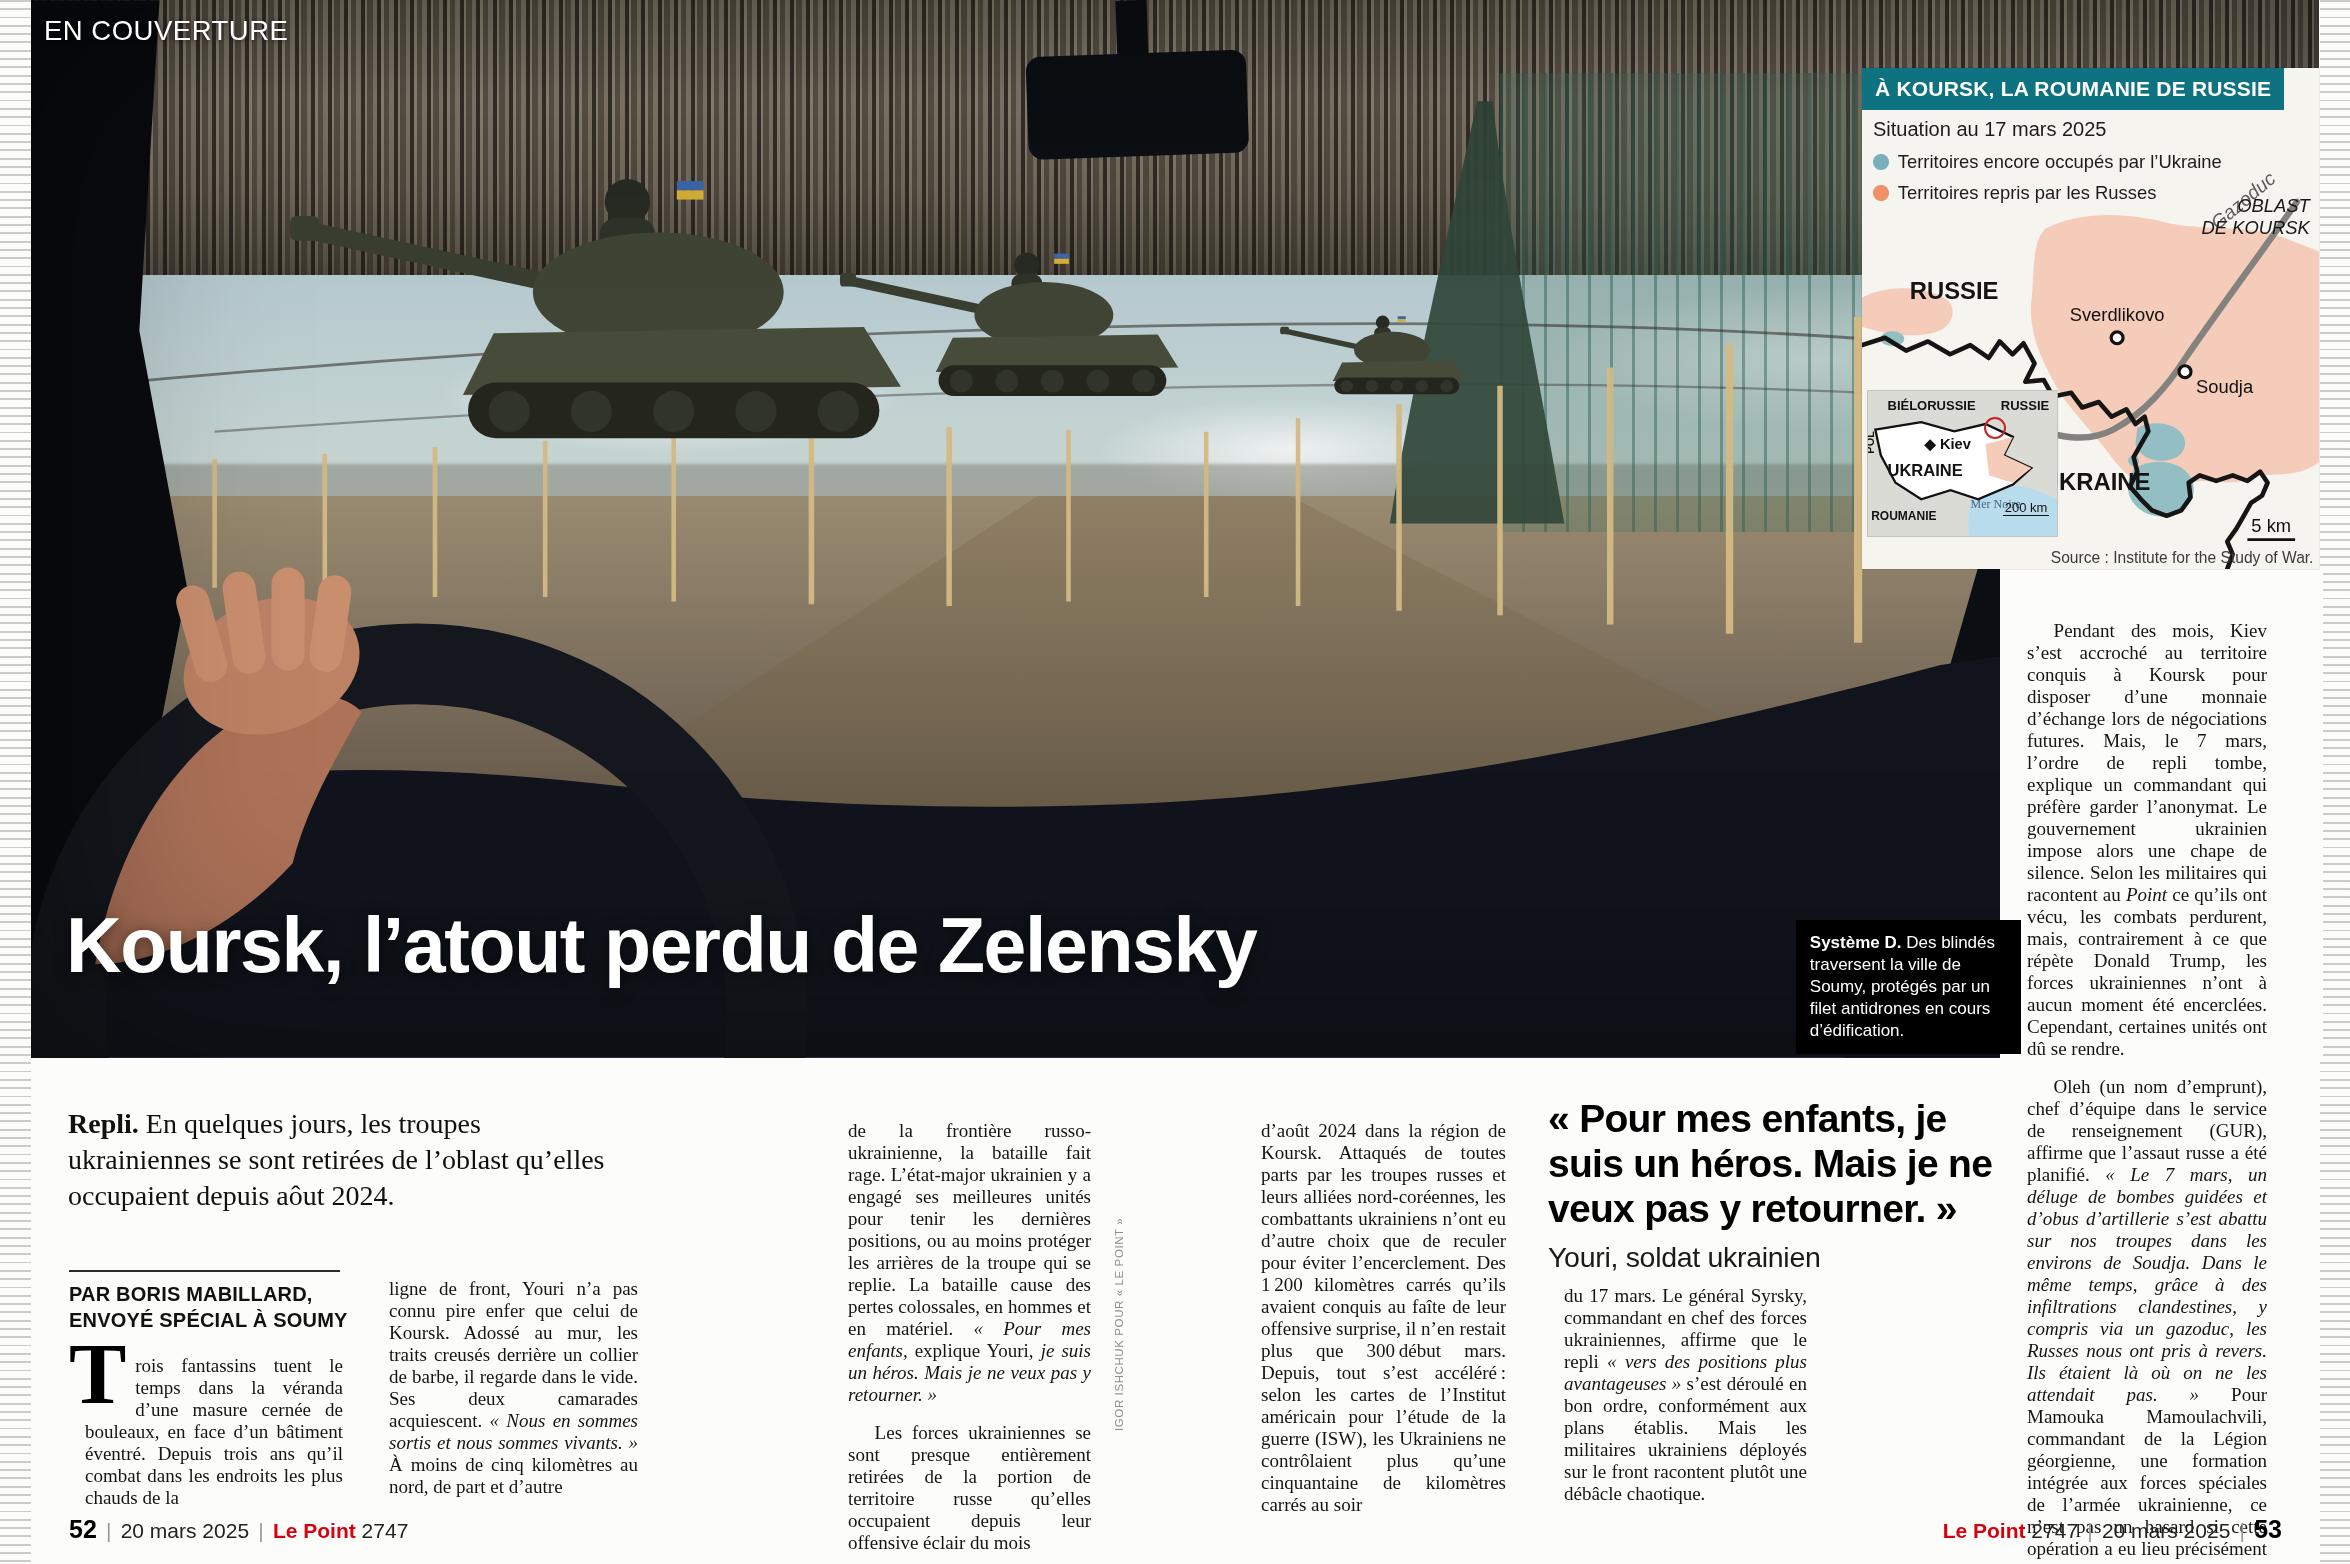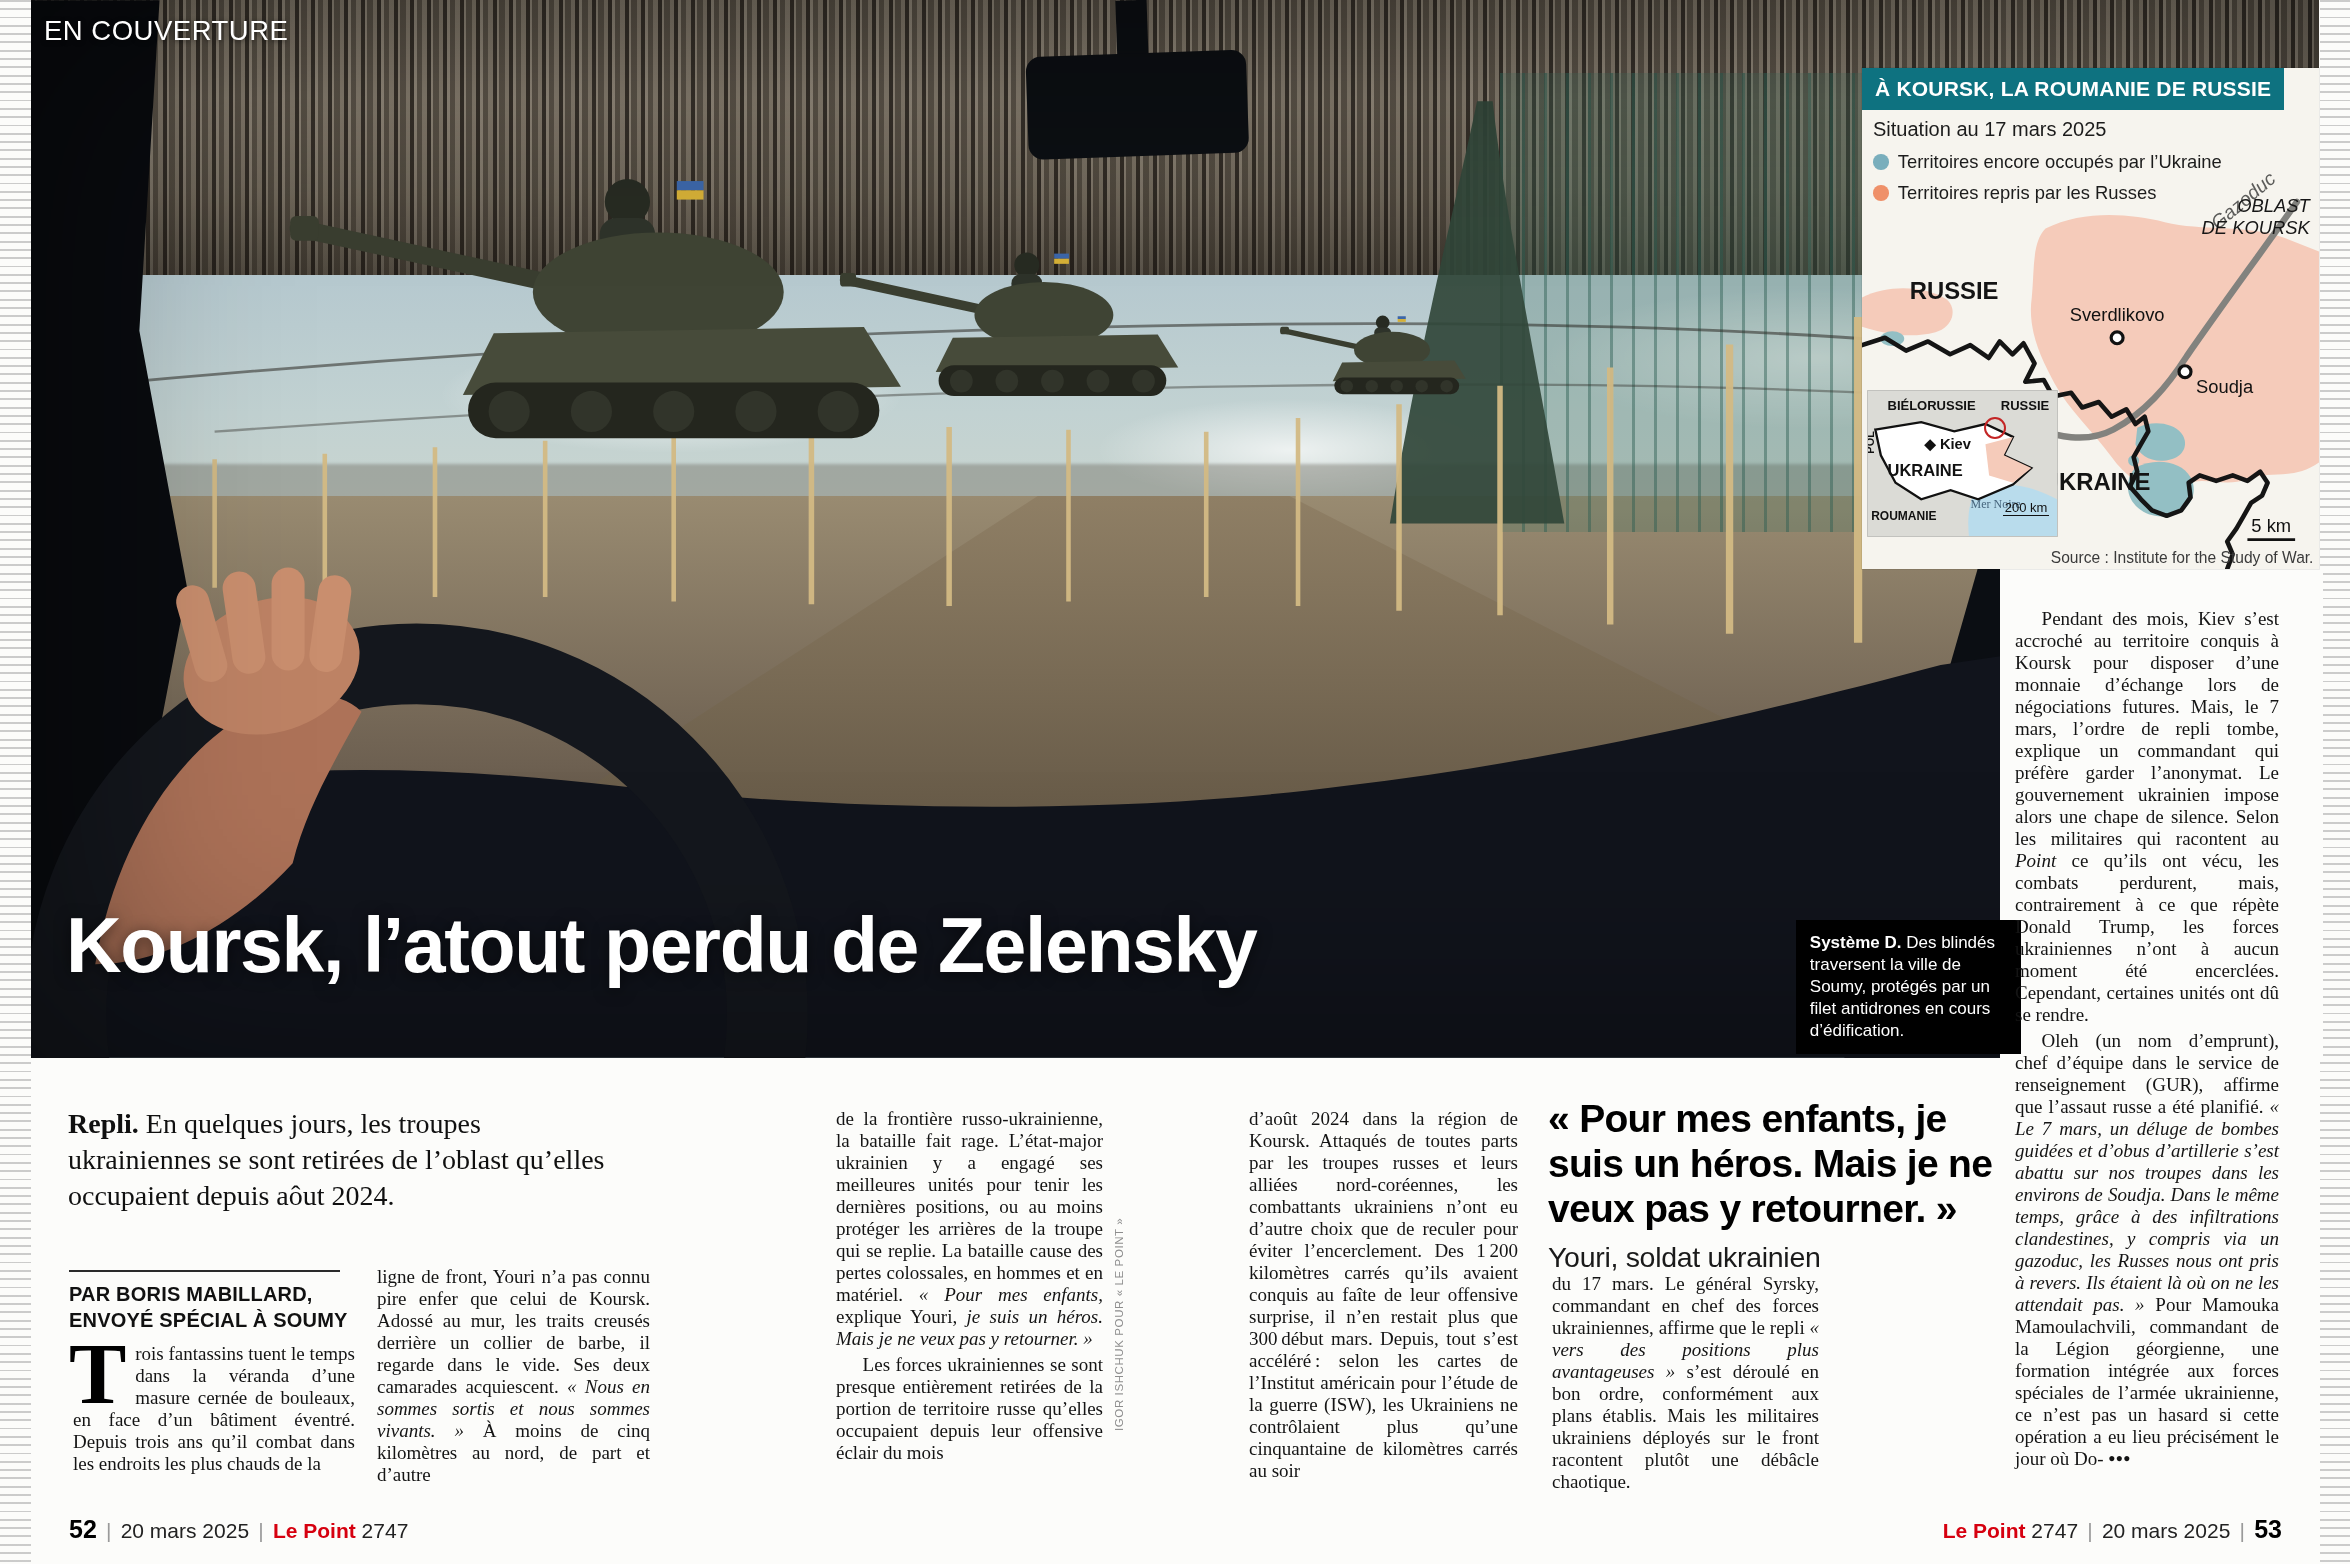--- a/index.html
+++ b/index.html
@@ -79,21 +79,21 @@
 
   
   .lede{position:absolute;left:68px;top:1106px;width:560px;font-family:"Liberation Serif",serif;
         font-size:28px;line-height:36px;color:#101010}
   .lede b{font-weight:700}
   .rule{position:absolute;left:69px;top:1270px;width:271px;height:1.8px;background:#2a2a2a}
   .byline{position:absolute;left:69px;top:1281px;width:303px;font-size:20px;font-weight:700;
           line-height:26px;letter-spacing:0.2px}
   .bodycol{position:absolute;font-family:"Liberation Serif",serif;font-size:19px;line-height:22px;
            color:#141414}
-  .bodycol p{margin:4px;text-align:justify}
+  .bodycol p{margin:16px;text-align:justify}
   .bodycol p + p{text-indent:1.4em}
   .bodycol em{font-style:italic}
   .bodycol strong{font-weight:700;letter-spacing:0.9px}
   .indent-first p:first-child{text-indent:1.4em}
   #col1{left:69px;top:1339px;width:290px}
   #col2{left:373px;top:1262px;width:281px}
   #col3{left:832px;top:1104px;width:275px}
   #col4{left:1245px;top:1104px;width:277px}
   #col5{left:1548px;top:1269px;width:275px}
   #col6{left:2011px;top:604px;width:272px}

